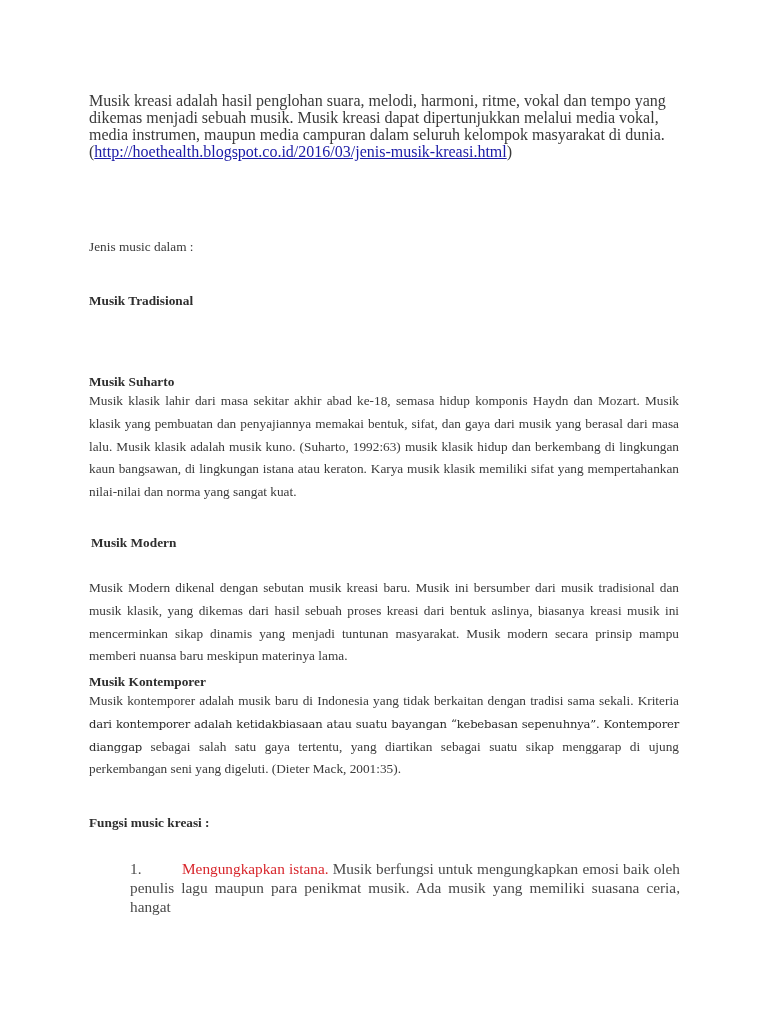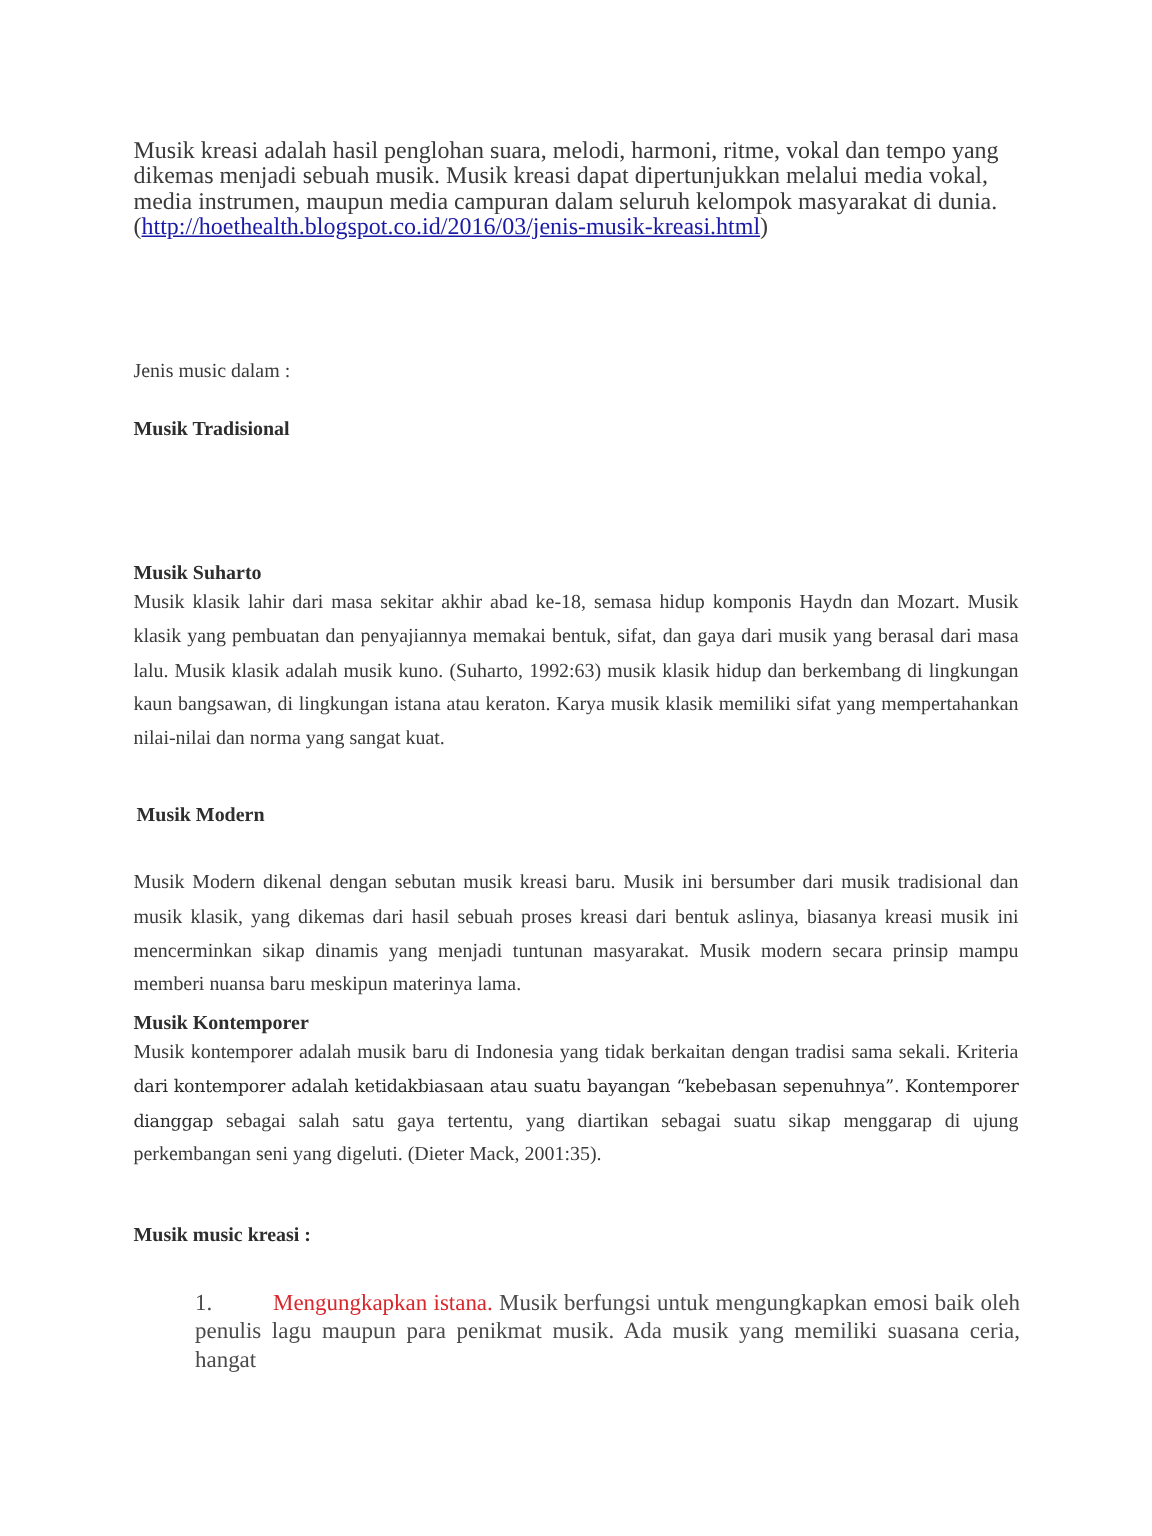--- a/index.html
+++ b/index.html
@@ -83,28 +83,28 @@
   </style>
 </head>
 <body>
 
 <div class="page">
 
   <p class="intro"><span>Musik kreasi adalah hasil penglohan suara, melodi, harmoni, ritme, vokal dan tempo yang dikemas menjadi sebuah musik. Musik kreasi dapat dipertunjukkan melalui media vokal, media instrumen, maupun media campuran dalam seluruh kelompok masyarakat di dunia. (</span><a href="#">http://hoethealth.blogspot.co.id/2016/03/jenis-musik-kreasi.html</a><span>)</span></p>
 
   <p class="section-label" style="top:146px;">Jenis music dalam :</p>
 
-  <h3 class="heading" style="top:185px;">Musik Tradisional</h3>
+  <h3 class="heading" style="top:200px;">Musik Tradisional</h3>
 
   <h3 class="heading" style="top:281px;">Musik Suharto</h3>
   <p class="body-text" style="top:298px;">Musik klasik lahir dari masa sekitar akhir abad ke-18, semasa hidup komponis Haydn dan Mozart. Musik klasik yang pembuatan dan penyajiannya memakai bentuk, sifat, dan gaya dari musik yang berasal dari masa lalu. Musik klasik adalah musik kuno. (Suharto, 1992:63) musik klasik hidup dan berkembang di lingkungan kaun bangsawan, di lingkungan istana atau keraton. Karya musik klasik memiliki sifat yang mempertahankan nilai-nilai dan norma yang sangat kuat.</p>
 
   <h3 class="heading" style="top:442px; left:2px;text-align:center;">Musik Modern</h3>
   <p class="body-text" style="top:485px;">Musik Modern dikenal dengan sebutan musik kreasi baru. Musik ini bersumber dari musik tradisional dan musik klasik, yang dikemas dari hasil sebuah proses kreasi dari bentuk aslinya, biasanya kreasi musik ini mencerminkan sikap dinamis yang menjadi tuntunan masyarakat. Musik modern secara prinsip mampu memberi nuansa baru meskipun materinya lama.</p>
 
   <h3 class="heading" style="top:581px;">Musik Kontemporer</h3>
   <p class="body-text" style="top:598px;"><span>Musik kontemporer adalah musik baru di Indonesia yang tidak berkaitan dengan tradisi sama sekali. Kriteria </span><span class="alt-font">dari kontemporer adalah ketidakbiasaan atau suatu bayangan “kebebasan sepenuhnya”. Kontemporer dianggap</span><span> sebagai salah satu gaya tertentu, yang diartikan sebagai suatu sikap menggarap di ujung perkembangan seni yang digeluti. (Dieter Mack, 2001:35).</span></p>
 
-  <h3 class="heading" style="top:722px;">Musik music kreasi :</h3>
+  <h3 class="heading" style="top:722px;">Fungsi music kreasi :</h3>
 
   <p class="list-item" style="top:767px;"><span class="list-num">1.</span><span class="emph-red">Mengungkapkan istana</span><span class="emph-red">.</span><span> Musik berfungsi untuk mengungkapkan emosi baik oleh penulis lagu maupun para penikmat musik. Ada musik yang memiliki suasana ceria, hangat</span></p>
 
 </div>
 
 </body></html>

